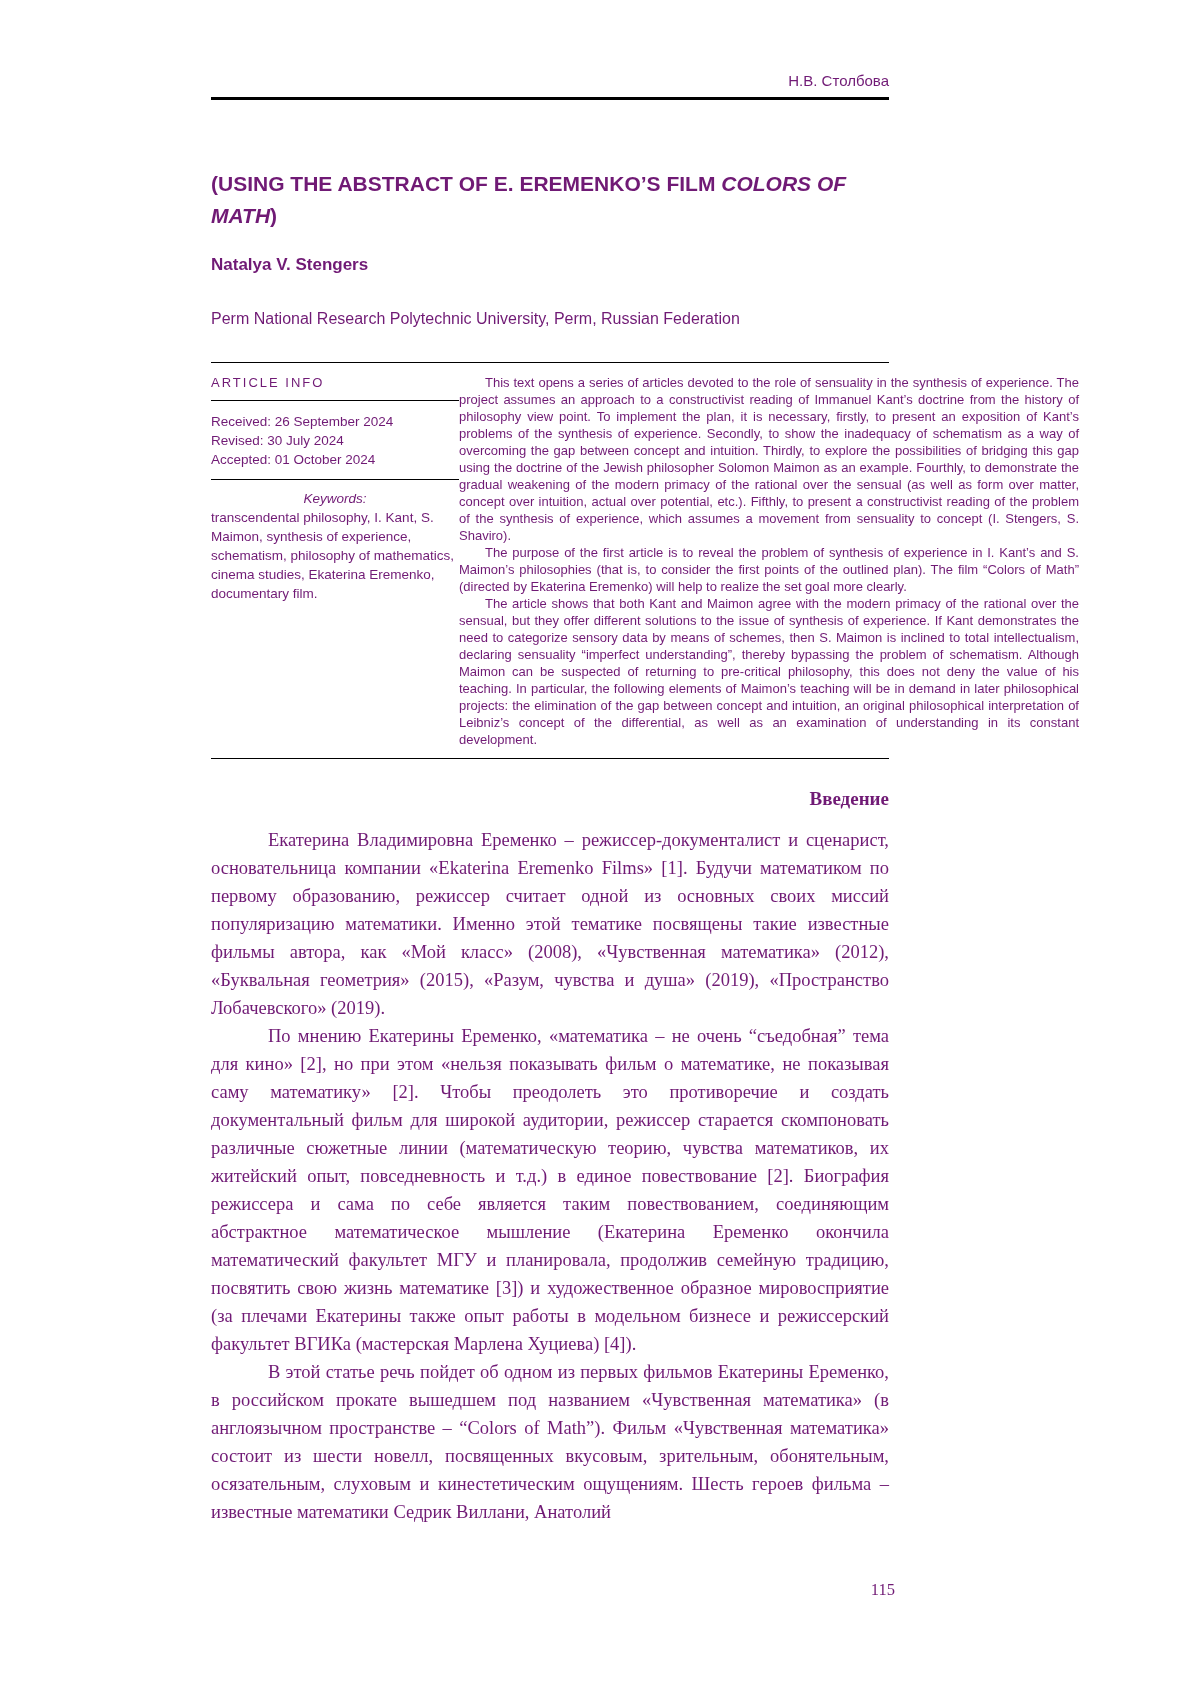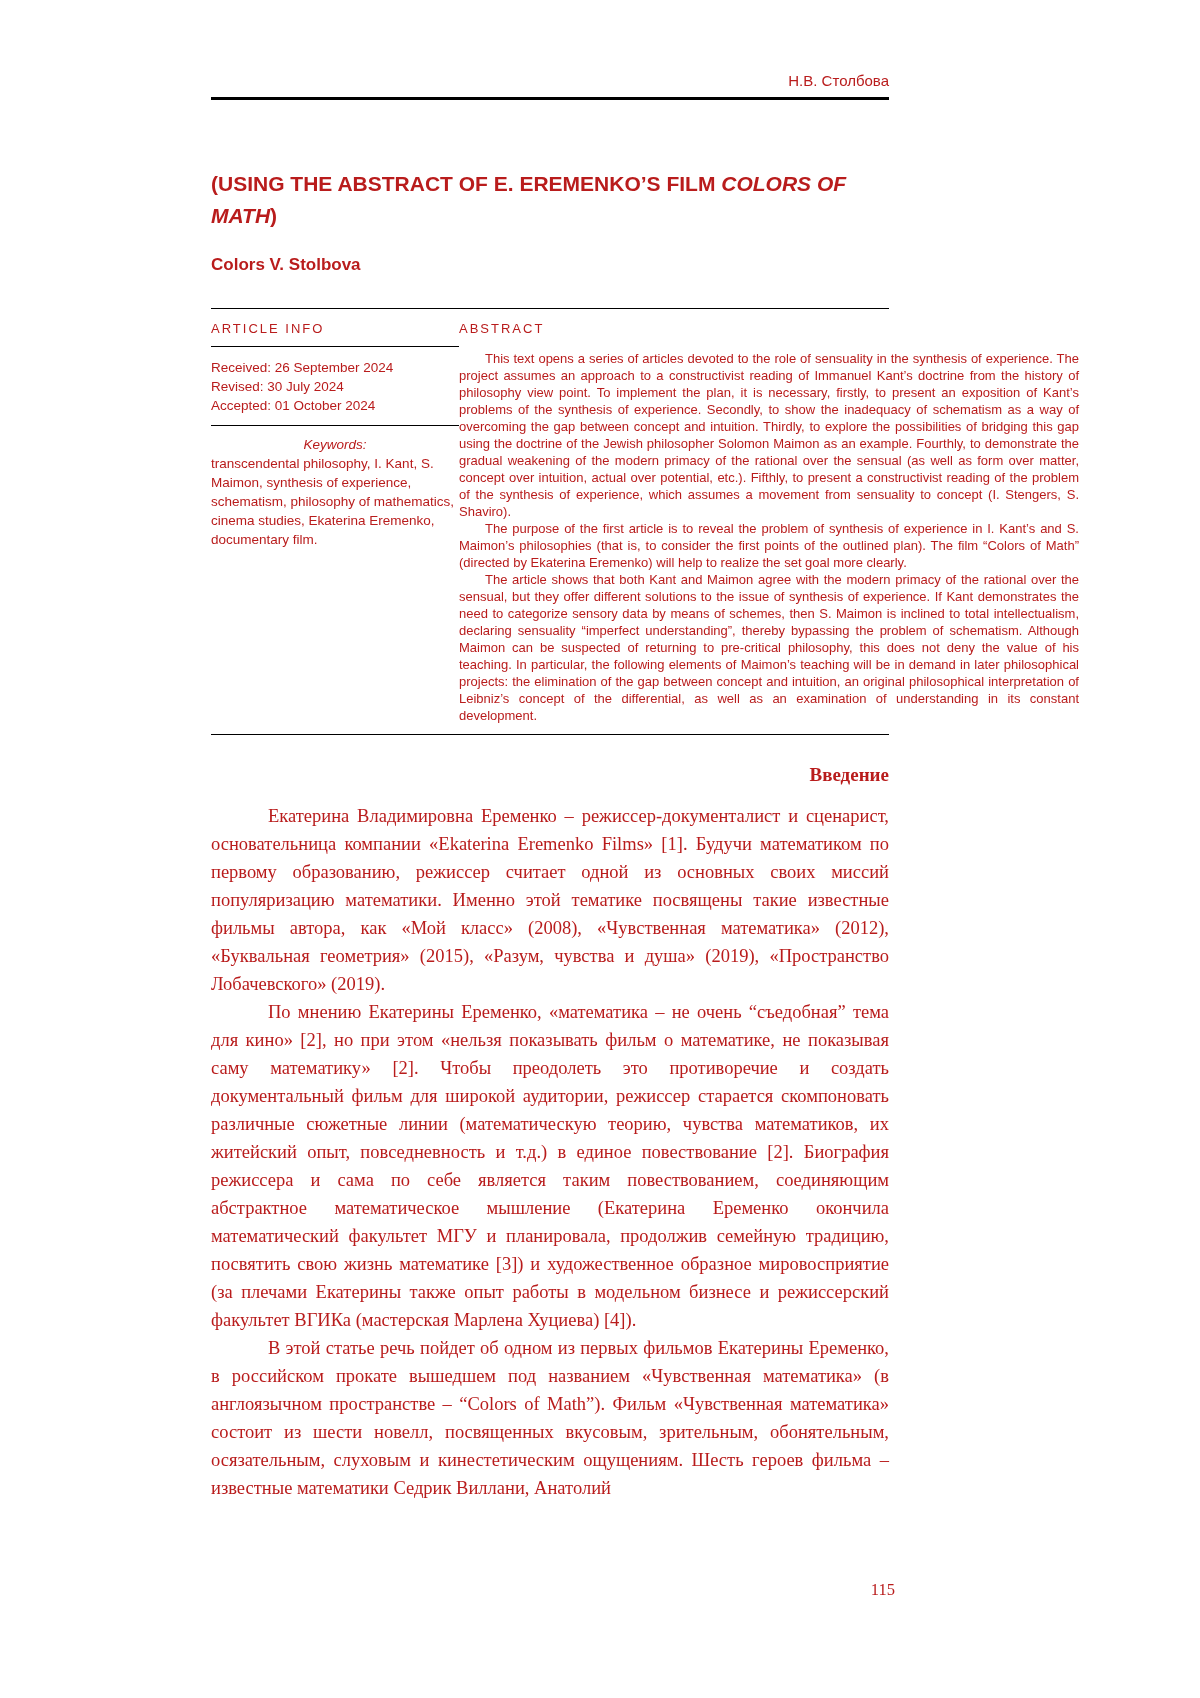--- a/index.html
+++ b/index.html
@@ -3,21 +3,21 @@
 <meta charset="utf-8">
 <style>
   * { box-sizing: border-box; }
   html, body { margin: 0; padding: 0; background: #ffffff; }
   .page {
     position: relative;
     width: 968px;
     height: 1698px;
     margin: 0 auto;
     background: #ffffff;
-    color: #b91c1c;
+    color: #701a75;
     padding: 72px 195px 0 95px;
     font-family: "Liberation Serif", serif;
     overflow: hidden;
   }
   .rule { border: 0; border-top: 1px solid #000; margin: 0; }
   .rule.thick { border-top-width: 3px; }
 
   .running-head {
     font-family: "Liberation Sans", sans-serif;
     font-size: 15px;
@@ -110,41 +110,41 @@
 </head>
 <body>
 
 <div class="page">
 
   <div class="running-head">Н.В. Столбова</div>
   <div class="rule thick"></div>
 
   <h1 class="title"><br><span>(USING THE ABSTRACT OF E. EREMENKO’S FILM </span><em>COLORS OF MATH</em><span>)</span></h1>
 
-  <div class="author">Colors V. Stolbova</div>
+  <div class="author">Natalya V. Stengers</div>
 
+  <div class="affiliation">Perm National Research Polytechnic University, Perm, Russian Federation</div>
 
   <div class="rule meta-top-rule"></div>
 
   <div class="meta">
     <div class="info-col">
       <div class="col-header">ARTICLE INFO</div>
       <div class="rule col-rule"></div>
       <div class="dates">
         <div>Received: 26 September 2024</div>
         <div>Revised: 30 July 2024</div>
         <div>Accepted: 01 October 2024</div>
       </div>
       <div class="rule col-rule-2"></div>
       <div class="kw-label">Keywords:</div>
       <div class="kw">transcendental philosophy, I. Kant, S. Maimon, synthesis of experience, schematism, philosophy of mathematics, cinema studies, Ekaterina Eremenko, documentary film.</div>
     </div>
 
     <div class="abs-col">
-      <div class="col-header">ABSTRACT</div>
       <p>This text opens a series of articles devoted to the role of sensuality in the synthesis of experience. The project assumes an approach to a constructivist reading of Immanuel Kant’s doctrine from the history of philosophy view point. To implement the plan, it is necessary, firstly, to present an exposition of Kant’s problems of the synthesis of experience. Secondly, to show the inadequacy of schematism as a way of overcoming the gap between concept and intuition. Thirdly, to explore the possibilities of bridging this gap using the doctrine of the Jewish philosopher Solomon Maimon as an example. Fourthly, to demonstrate the gradual weakening of the modern primacy of the rational over the sensual (as well as form over matter, concept over intuition, actual over potential, etc.). Fifthly, to present a constructivist reading of the problem of the synthesis of experience, which assumes a movement from sensuality to concept (I. Stengers, S. Shaviro).</p>
       <p>The purpose of the first article is to reveal the problem of synthesis of experience in I. Kant’s and S. Maimon’s philosophies (that is, to consider the first points of the outlined plan). The film “Colors of Math” (directed by Ekaterina Eremenko) will help to realize the set goal more clearly.</p>
       <p>The article shows that both Kant and Maimon agree with the modern primacy of the rational over the sensual, but they offer different solutions to the issue of synthesis of experience. If Kant demonstrates the need to categorize sensory data by means of schemes, then S. Maimon is inclined to total intellectualism, declaring sensuality “imperfect understanding”, thereby bypassing the problem of schematism. Although Maimon can be suspected of returning to pre-critical philosophy, this does not deny the value of his teaching. In particular, the following elements of Maimon’s teaching will be in demand in later philosophical projects: the elimination of the gap between concept and intuition, an original philosophical interpretation of Leibniz’s concept of the differential, as well as an examination of understanding in its constant development.</p>
     </div>
   </div>
 
   <div class="rule meta-bottom-rule"></div>
 
   <h2 class="section-heading">Введение</h2>
 

